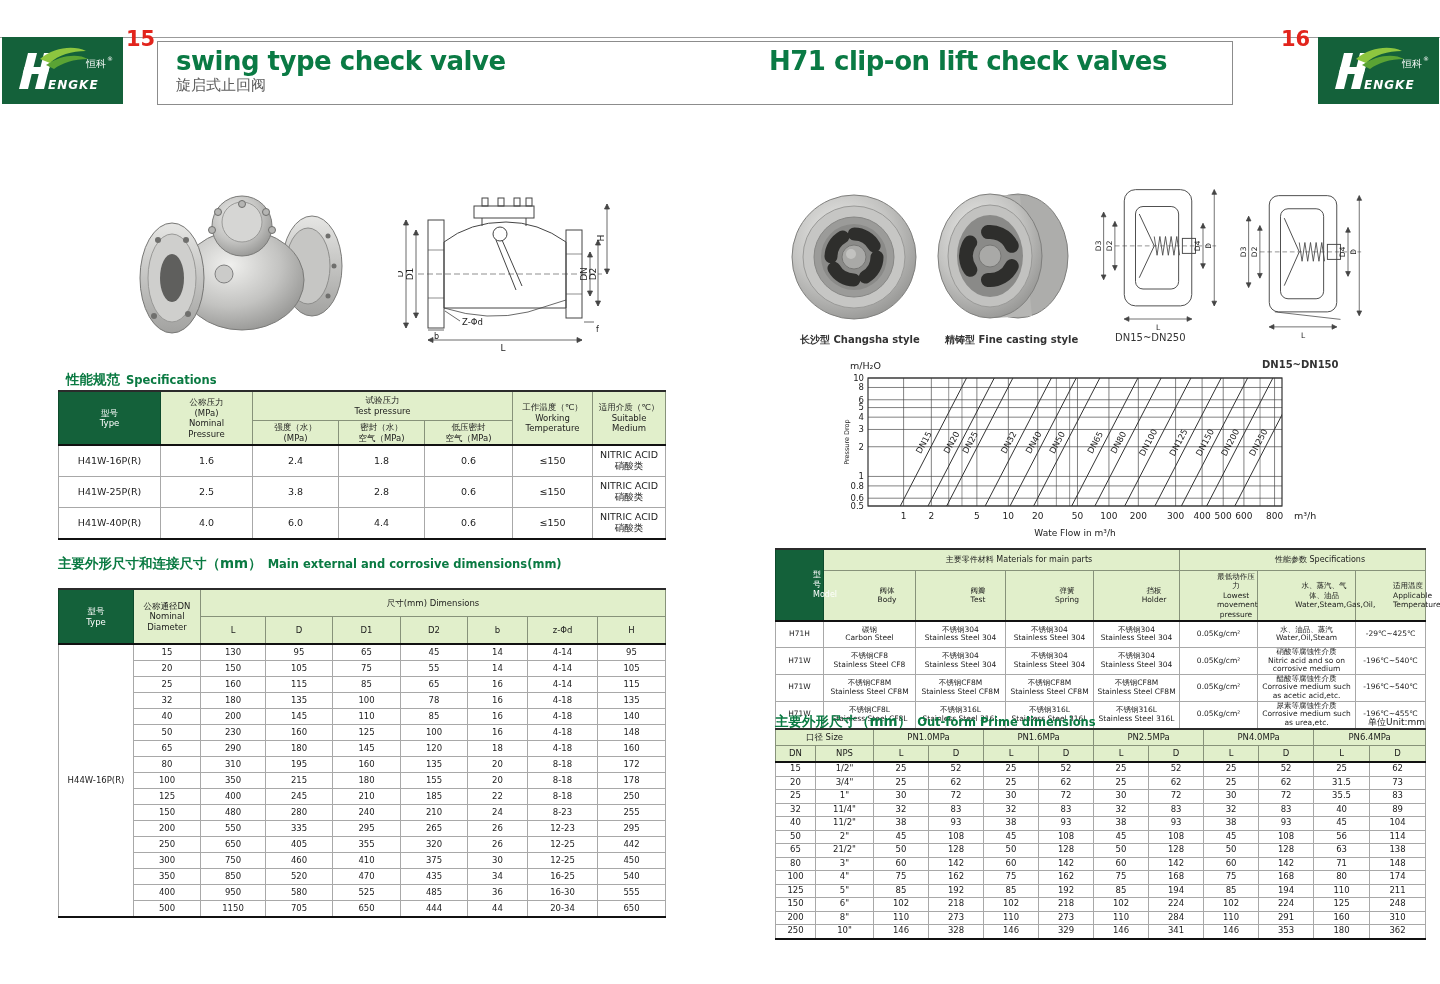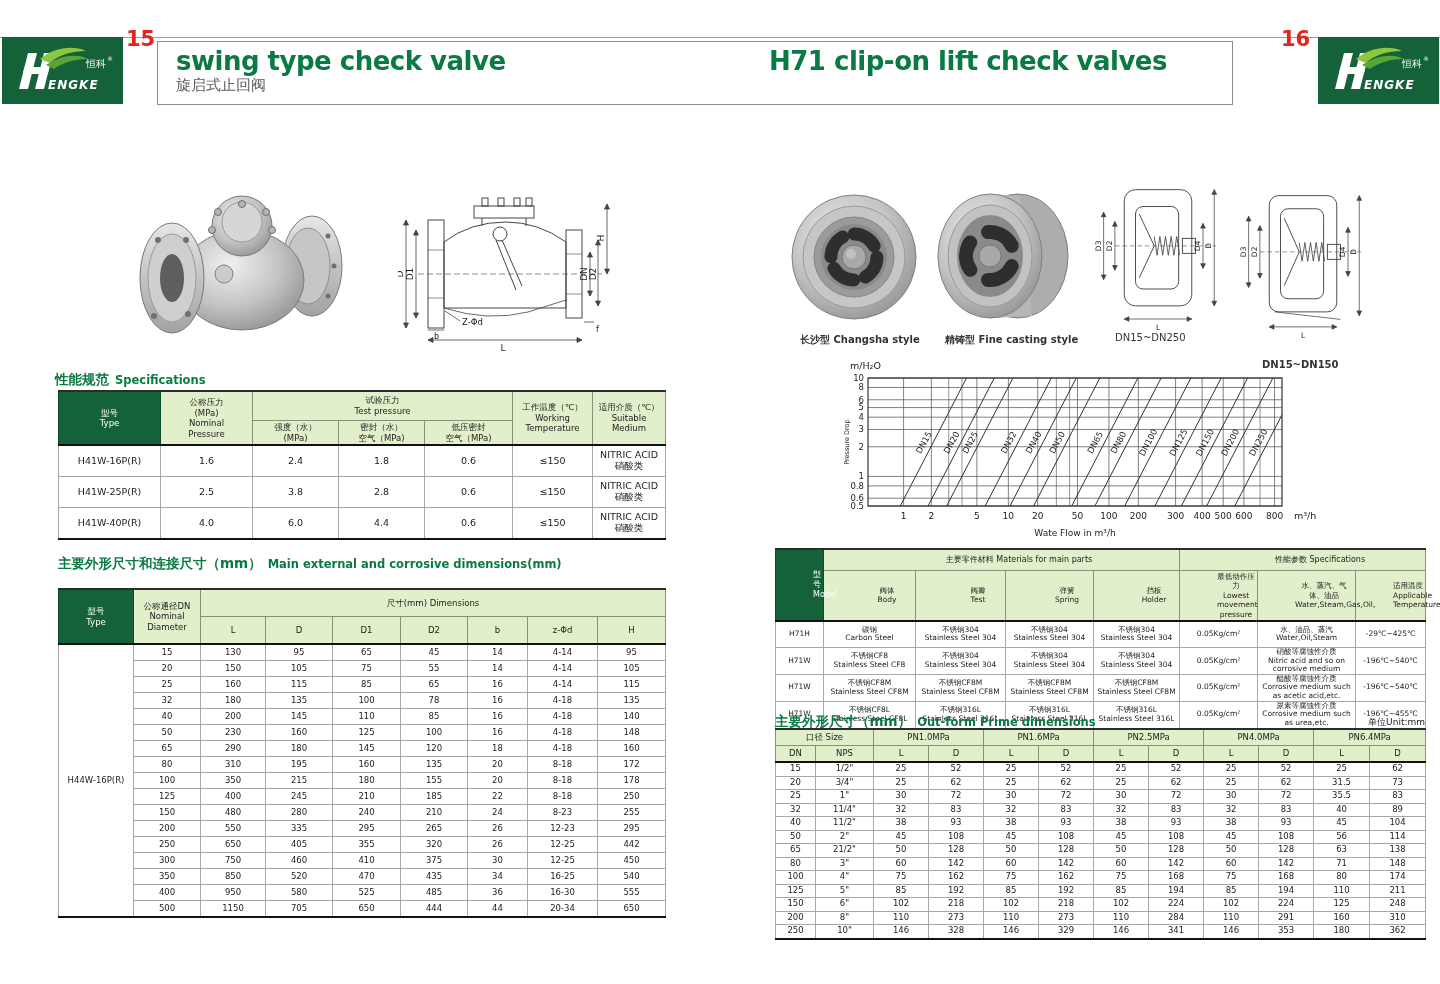--- a/index.html
+++ b/index.html
@@ -176,21 +176,21 @@
       <text transform="translate(189 94) rotate(-90)" text-anchor="middle">DN</text>
       <text transform="translate(198 94) rotate(-90)" text-anchor="middle">D2</text>
       <text transform="translate(206 58) rotate(-90)" text-anchor="middle">H</text>
       <text x="105" y="171" text-anchor="middle">L</text>
       <text x="36" y="159" font-size="8">b</text>
       <text x="198" y="152" font-size="8">f</text>
       <text x="64" y="145" font-size="8.5">Z-Φd</text>
     </g>
   </svg>
 
-  <div class="sec-head" style="left:55px;top:369px;">
+  <div class="sec-head" style="left:66px;top:369px;">
     <span class="zh">性能规范</span><span class="en">Specifications</span>
   </div>
 
   <table class="tbl abs" id="spec-table">
     <colgroup>
         <col style="width:102px">
         <col style="width:92px">
         <col style="width:86px">
         <col style="width:86px">
         <col style="width:88px">

